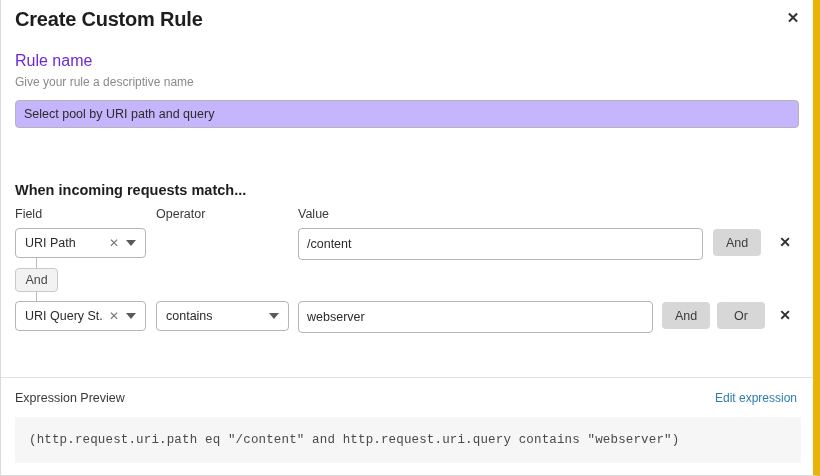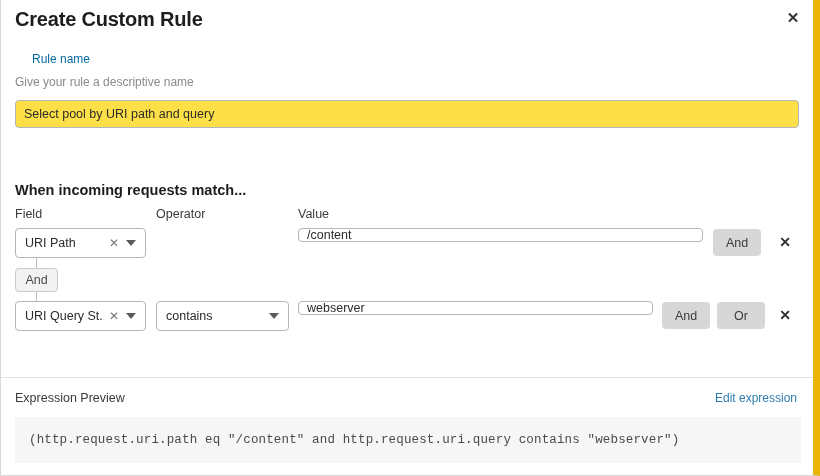--- a/index.html
+++ b/index.html
@@ -48,42 +48,41 @@
     cursor: pointer;
     color: #333333;
     font-size: 15px;
     font-weight: bold;
     line-height: 1;
   }
 
   
   .field-label {
     position: absolute;
-    font-size: 12px;
-    color: #0369a1;
-    margin-left: 17px;
+    font-size: 16px;
+    color: #6d28d9;
   }
   .field-help {
     position: absolute;
     font-size: 12px;
     color: #8a8a8a;
   }
 
   .rulename-label { left: 14px; top: 52px; }
   .rulename-help  { left: 14px; top: 75px; }
 
   .rulename-input {
     position: absolute;
     left: 14px;
     top: 100px;
     width: 784px;
     height: 28px;
     border: 1px solid #b5b5b5;
     border-radius: 4px;
-    background: #fde047;
+    background: #c4b5fd;
     font-family: "Liberation Sans", sans-serif;
     font-size: 12.5px;
     color: #2b2b2b;
     padding: 0 8px;
     outline: none;
   }
 
   
   .section-heading {
     position: absolute;
@@ -147,21 +146,21 @@
     border-left: 5px solid transparent;
     border-right: 5px solid transparent;
     border-top: 6px solid #5a5a5a;
     margin-right: 9px;
     margin-left: 2px;
   }
 
   .value-input {
     position: absolute;
     left: 297px;
-    height: 14px;
+    height: 32px;
     border: 1px solid #b5b5b5;
     border-radius: 4px;
     background: #ffffff;
     font-family: "Liberation Sans", sans-serif;
     font-size: 12.5px;
     color: #2b2b2b;
     padding: 0 8px;
     outline: none;
   }
   .value-wide   { width: 405px; }

